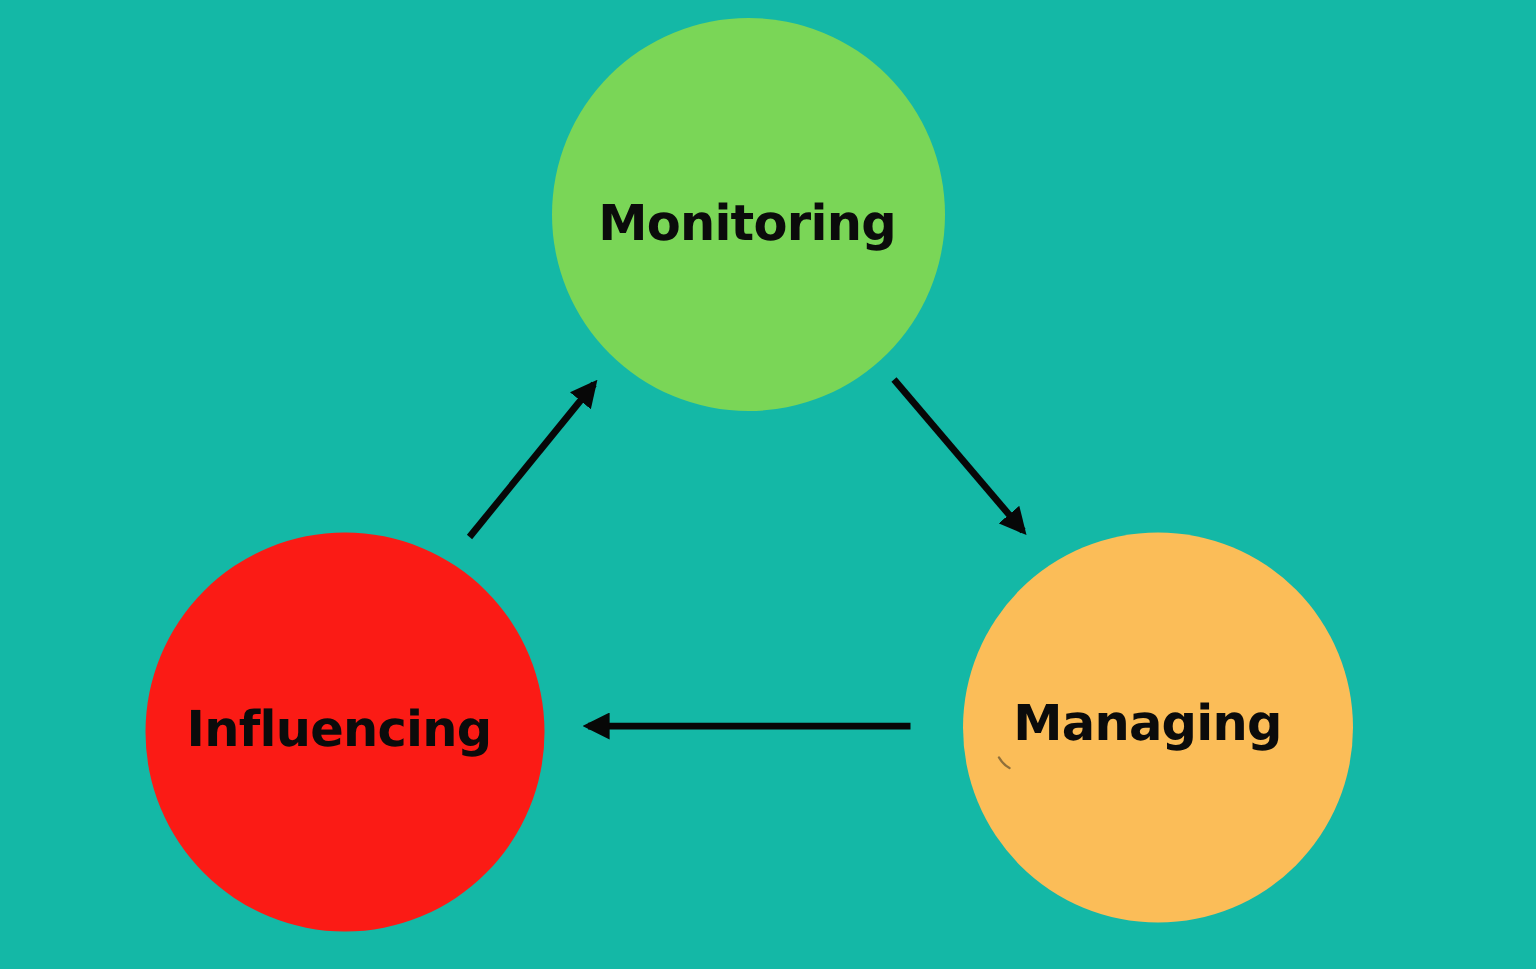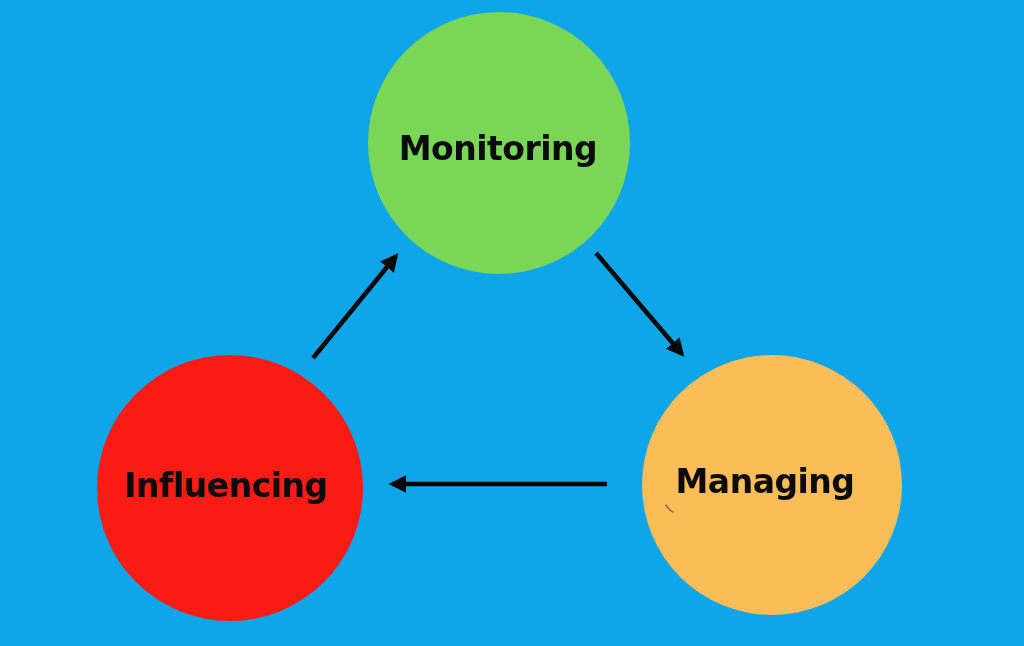--- a/index.html
+++ b/index.html
@@ -4,21 +4,21 @@
 <style>
   html, body {
     margin: 0;
     padding: 0;
     background: #ffffff;
   }
   .stage {
     position: relative;
     width: 1024px;
     height: 646px;
-    background: #0ea5e9;
+    background: #14b8a6;
     overflow: hidden;
     font-family: "DejaVu Sans", "Liberation Sans", sans-serif;
   }
   .stage svg {
     display: block;
     width: 1024px;
     height: 646px;
   }
   .node-label {
     font-family: "DejaVu Sans", "Liberation Sans", sans-serif;

